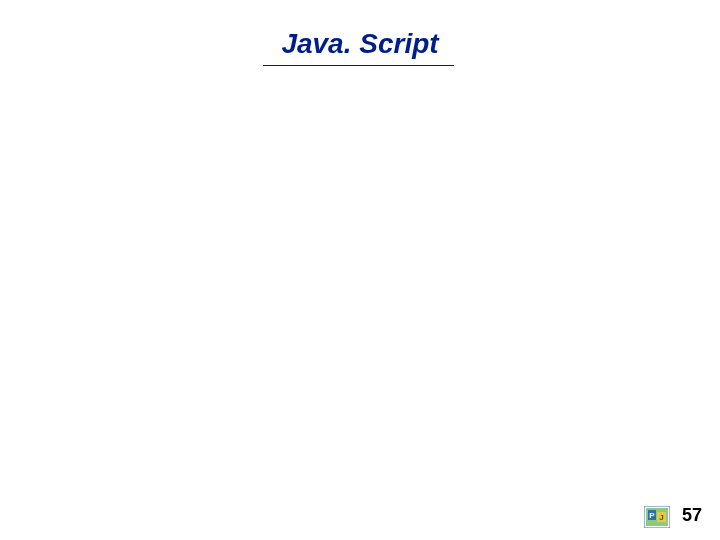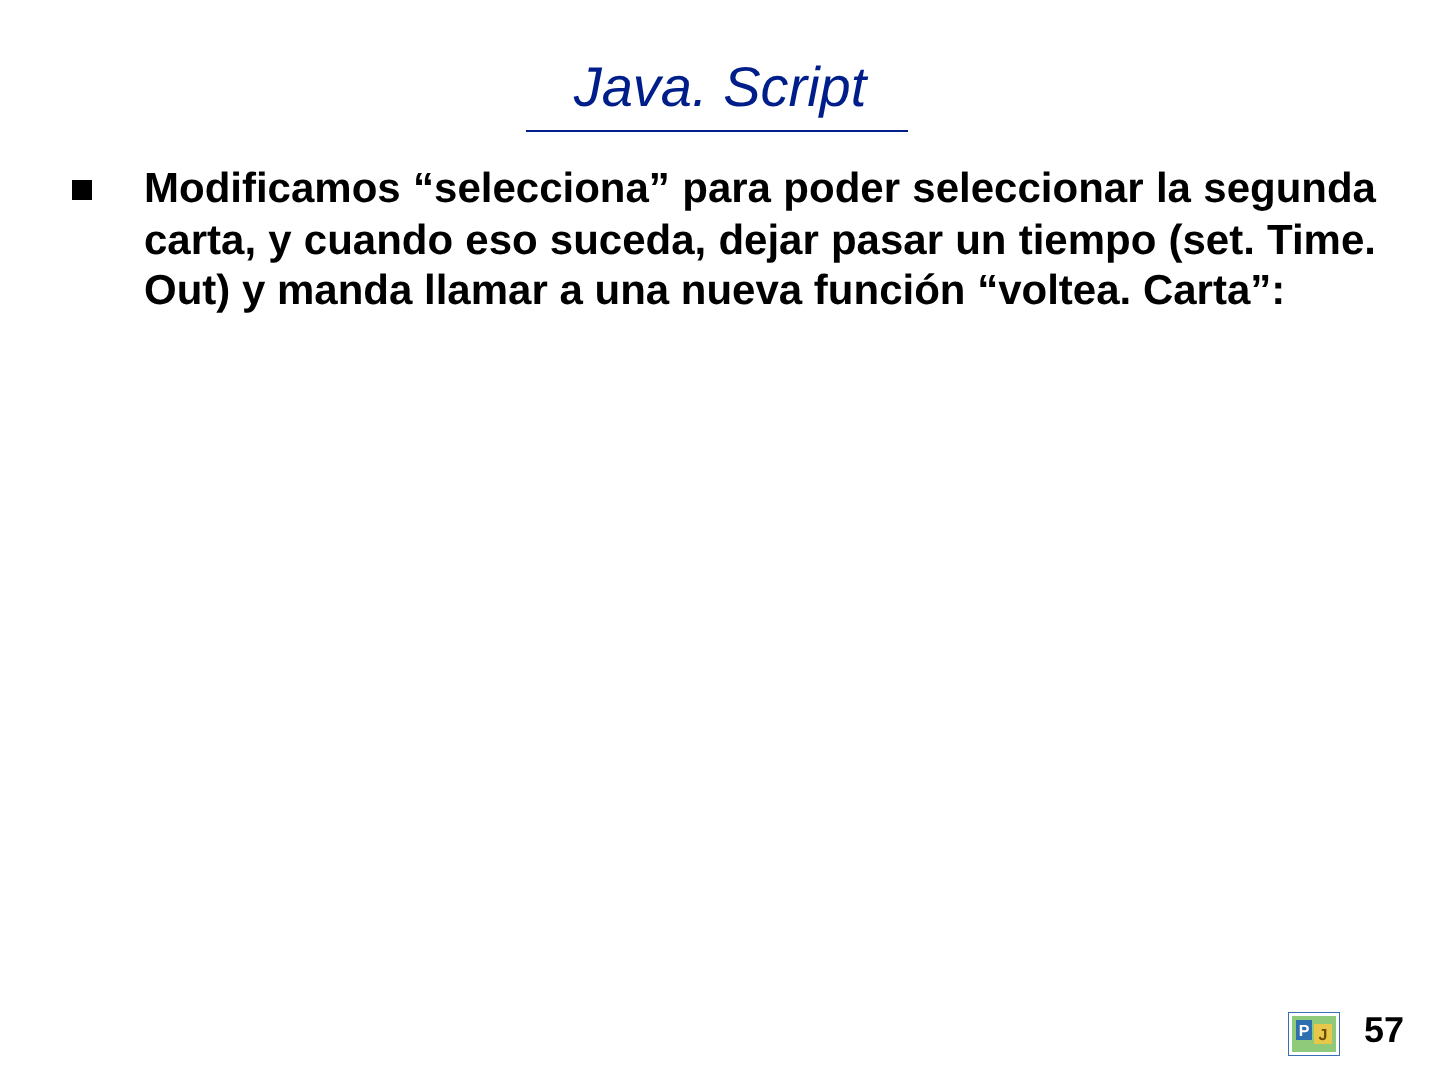--- a/index.html
+++ b/index.html
@@ -18,21 +18,21 @@
     position: relative;
     box-sizing: border-box;
   }
   .title {
     position: absolute;
     top: 28px;
     left: 0;
     width: 720px;
     text-align: center;
     font-size: 28px;
-    font-weight: normal;
+    font-weight: bold;
     font-style: italic;
     color: #001e8a;
   }
   .title-underline {
     position: absolute;
     top: 65px;
     left: 263px;
     width: 191px;
     height: 1px;
     background: #001e8a;
@@ -82,26 +82,20 @@
   .logo svg { display: block; }
 </style>
 </head>
 <body>
 
 <div class="slide">
 
   <div class="title">Java. Script</div>
   <div class="title-underline"></div>
 
-  <div class="body">
-    <div class="bullet-row">
-      <div class="bullet"></div>
-      <div class="bullet-text">Modificamos “selecciona” para poder seleccionar la segunda carta, y cuando eso suceda, dejar pasar un tiempo (set. Time. Out) y manda llamar a una nueva función “voltea. Carta”:</div>
-    </div>
-  </div>
 
   <div class="logo">
     <svg width="26" height="22" viewBox="0 0 26 22">
       <rect x="0" y="0" width="26" height="22" fill="#ffffff" stroke="#3a6fb7" stroke-width="1"></rect>
       <rect x="2" y="2" width="22" height="18" fill="#8fc97a"></rect>
       <rect x="4" y="4" width="8" height="10" fill="#2e6fb0"></rect>
       <text x="8" y="12" font-family="Arial" font-size="8" font-weight="bold" fill="#ffffff" text-anchor="middle">P</text>
       <rect x="13" y="6" width="9" height="10" fill="#e8c84a"></rect>
       <text x="17.5" y="14" font-family="Arial" font-size="8" font-weight="bold" fill="#6a4a00" text-anchor="middle">J</text>
     </svg>

